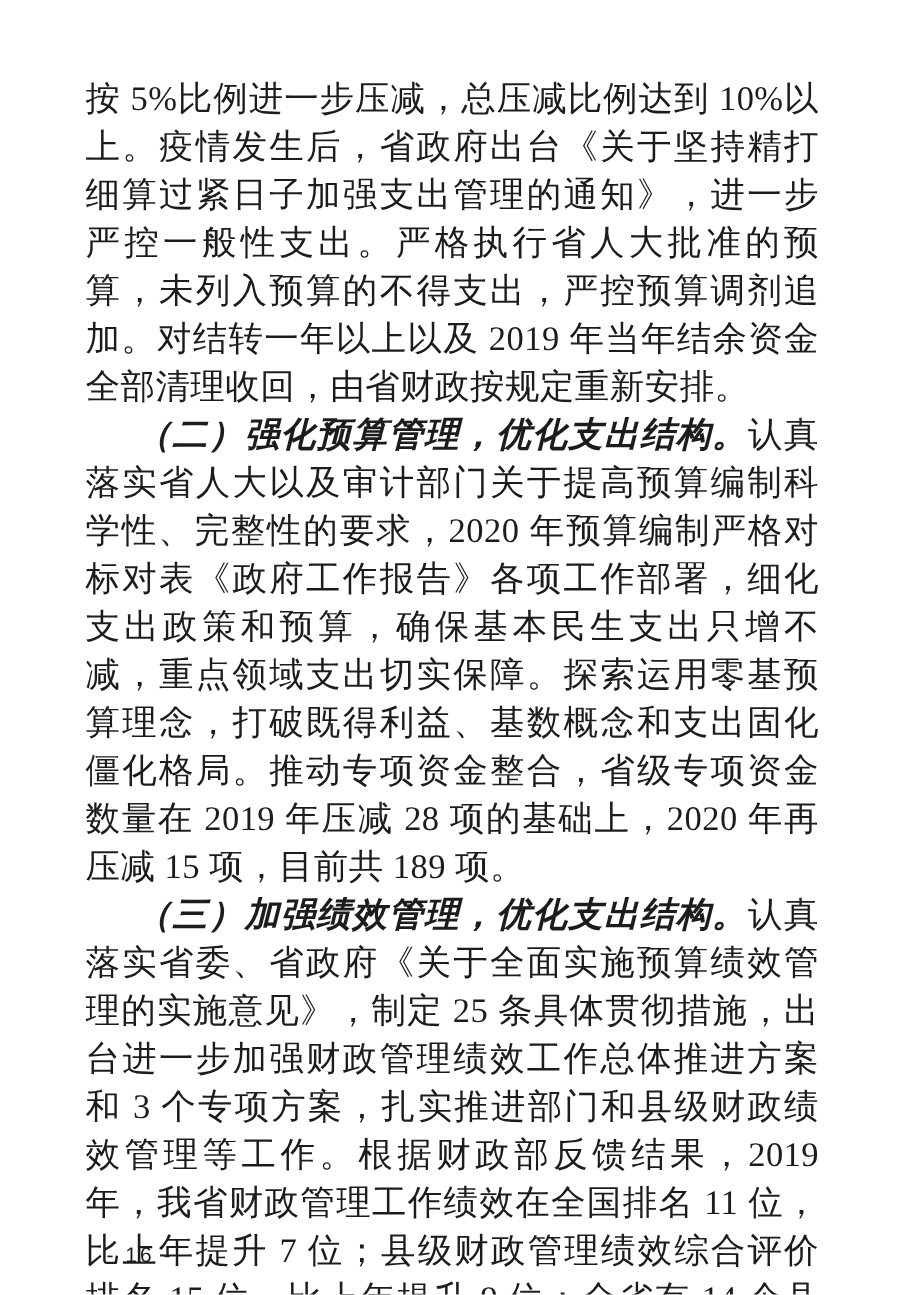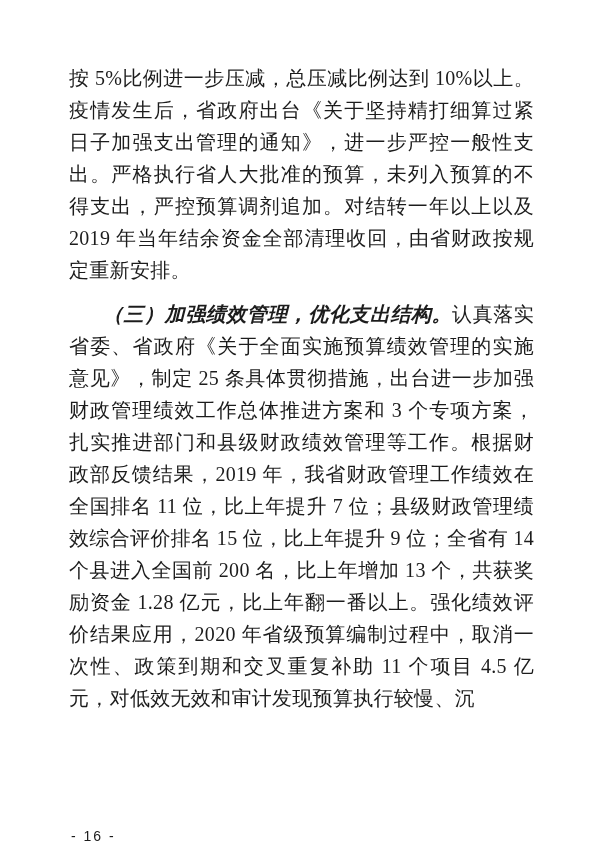--- a/index.html
+++ b/index.html
@@ -23,22 +23,22 @@
     height: 863px;
     background: #ffffff;
   }
   .content {
     position: absolute;
     left: 57px;
     top: 50px;
     width: 489px;
   }
   .para {
-    margin: 12px;
-    font-size: 20px;
+    margin: 0;
+    font-size: 23px;
     line-height: 32px;
     text-align: justify;
     text-justify: inter-ideograph;
     letter-spacing: 0.3px;
   }
   .para.indent {
     text-indent: 34px;
   }
   .section-head {
     font-weight: bold;
@@ -56,19 +56,20 @@
   }
 </style>
 </head>
 <body>
 
 <div class="page">
   <div class="content">
 
     <p class="para"><span>按 5%比例进一步压减，总压减比例达到 10%以上。疫情发生后，省政府出台《关于坚持精打细算过紧日子加强支出管理的通知》，进一步严控一般性支出。严格执行省人大批准的预算，未列入预算的不得支出，严控预算调剂追加。对结转一年以上以及 2019 年当年结余资金全部清理收回，由省财政按规定重新安排。</span></p>
 
+    <p class="para indent"><span class="section-head">（二）强化预算管理，优化支出结构。</span><span>认真落实省人大以及审计部门关于提高预算编制科学性、完整性的要求，2020 年预算编制严格对标对表《政府工作报告》各项工作部署，细化支出政策和预算，确保基本民生支出只增不减，重点领域支出切实保障。探索运用零基预算理念，打破既得利益、基数概念和支出固化僵化格局。推动专项资金整合，省级专项资金数量在 2019 年压减 28 项的基础上，2020 年再压减 15 项，目前共 189 项。</span></p>
 
     <p class="para indent"><span class="section-head">（三）加强绩效管理，优化支出结构。</span><span>认真落实省委、省政府《关于全面实施预算绩效管理的实施意见》，制定 25 条具体贯彻措施，出台进一步加强财政管理绩效工作总体推进方案和 3 个专项方案，扎实推进部门和县级财政绩效管理等工作。根据财政部反馈结果，2019 年，我省财政管理工作绩效在全国排名 11 位，比上年提升 7 位；县级财政管理绩效综合评价排名 15 位，比上年提升 9 位；全省有 14 个县进入全国前 200 名，比上年增加 13 个，共获奖励资金 1.28 亿元，比上年翻一番以上。强化绩效评价结果应用，2020 年省级预算编制过程中，取消一次性、政策到期和交叉重复补助 11 个项目 4.5 亿元，对低效无效和审计发现预算执行较慢、沉</span></p>
 
   </div>
 
   <div class="page-number">- 16 -</div>
 </div>
 
 </body></html>

